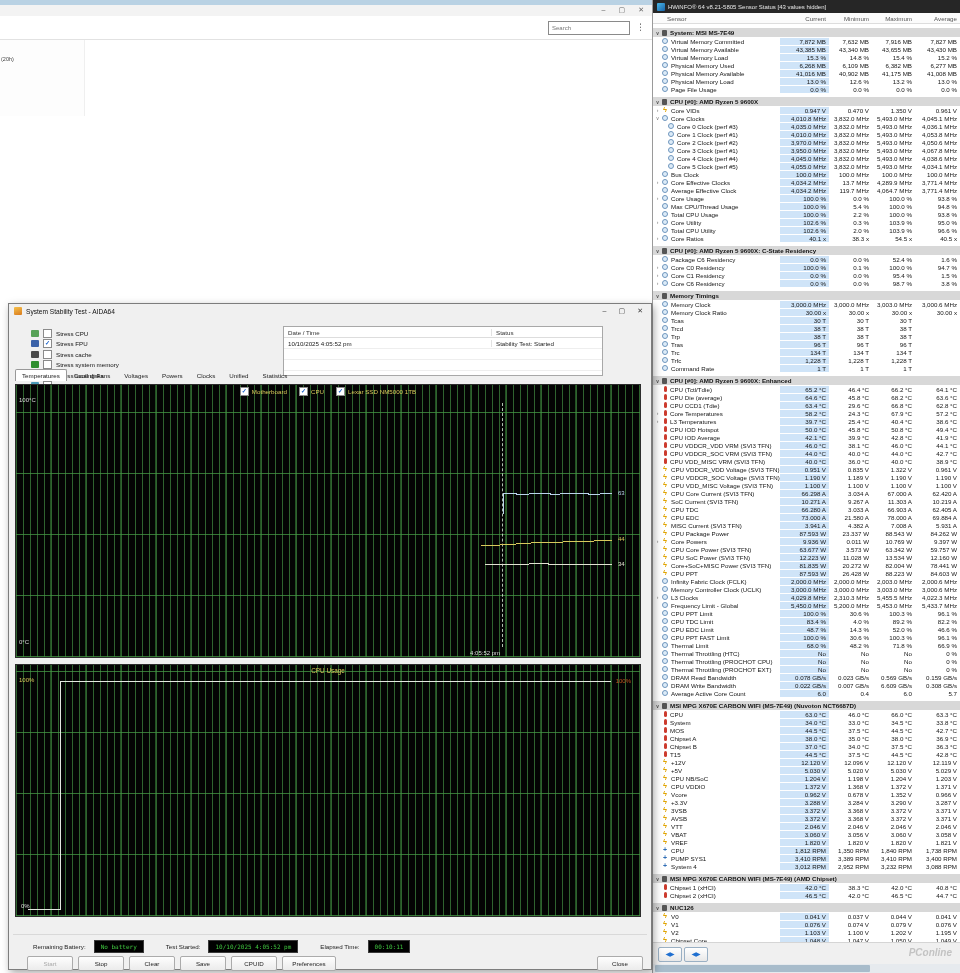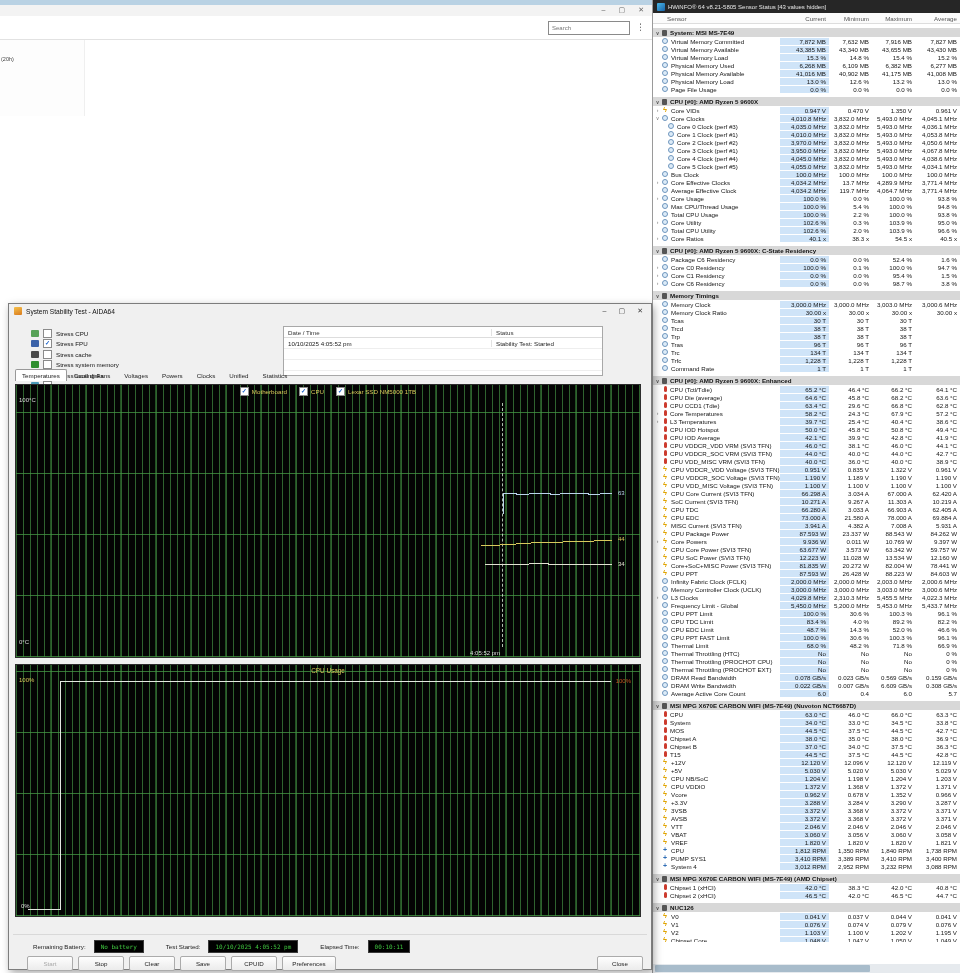--- a/index.html
+++ b/index.html
@@ -1301,20 +1301,25 @@
           <span class="chev"></span>
           <span class="ic ic-volt">ϟ</span>
           <span>Chipset Core</span>
         </div>
         <span class="cell cur">1.048 V</span>
         <span class="cell">1.047 V</span>
         <span class="cell">1.050 V</span>
         <span class="cell avg">1.049 V</span>
       </div>
     </div>
+  <div class="abs hw-toolbar" id="hw-toolbar">
+    <span class="watermark">PConline</span>
+  <div class="arrow-btn" style="left: 5px;">◀▶</div>
+      <div class="arrow-btn" style="left: 31px;">◀▶</div>
+    </div>
   <div class="abs hw-scroll">
     <div class="hw-thumb"></div>
   </div>
 </div>
 
 <div class="abs aida">
   <div class="abs a-titlebar">
     <span class="a-appicon"></span>
     <span>System Stability Test - AIDA64</span>
     <div class="a-controls">

